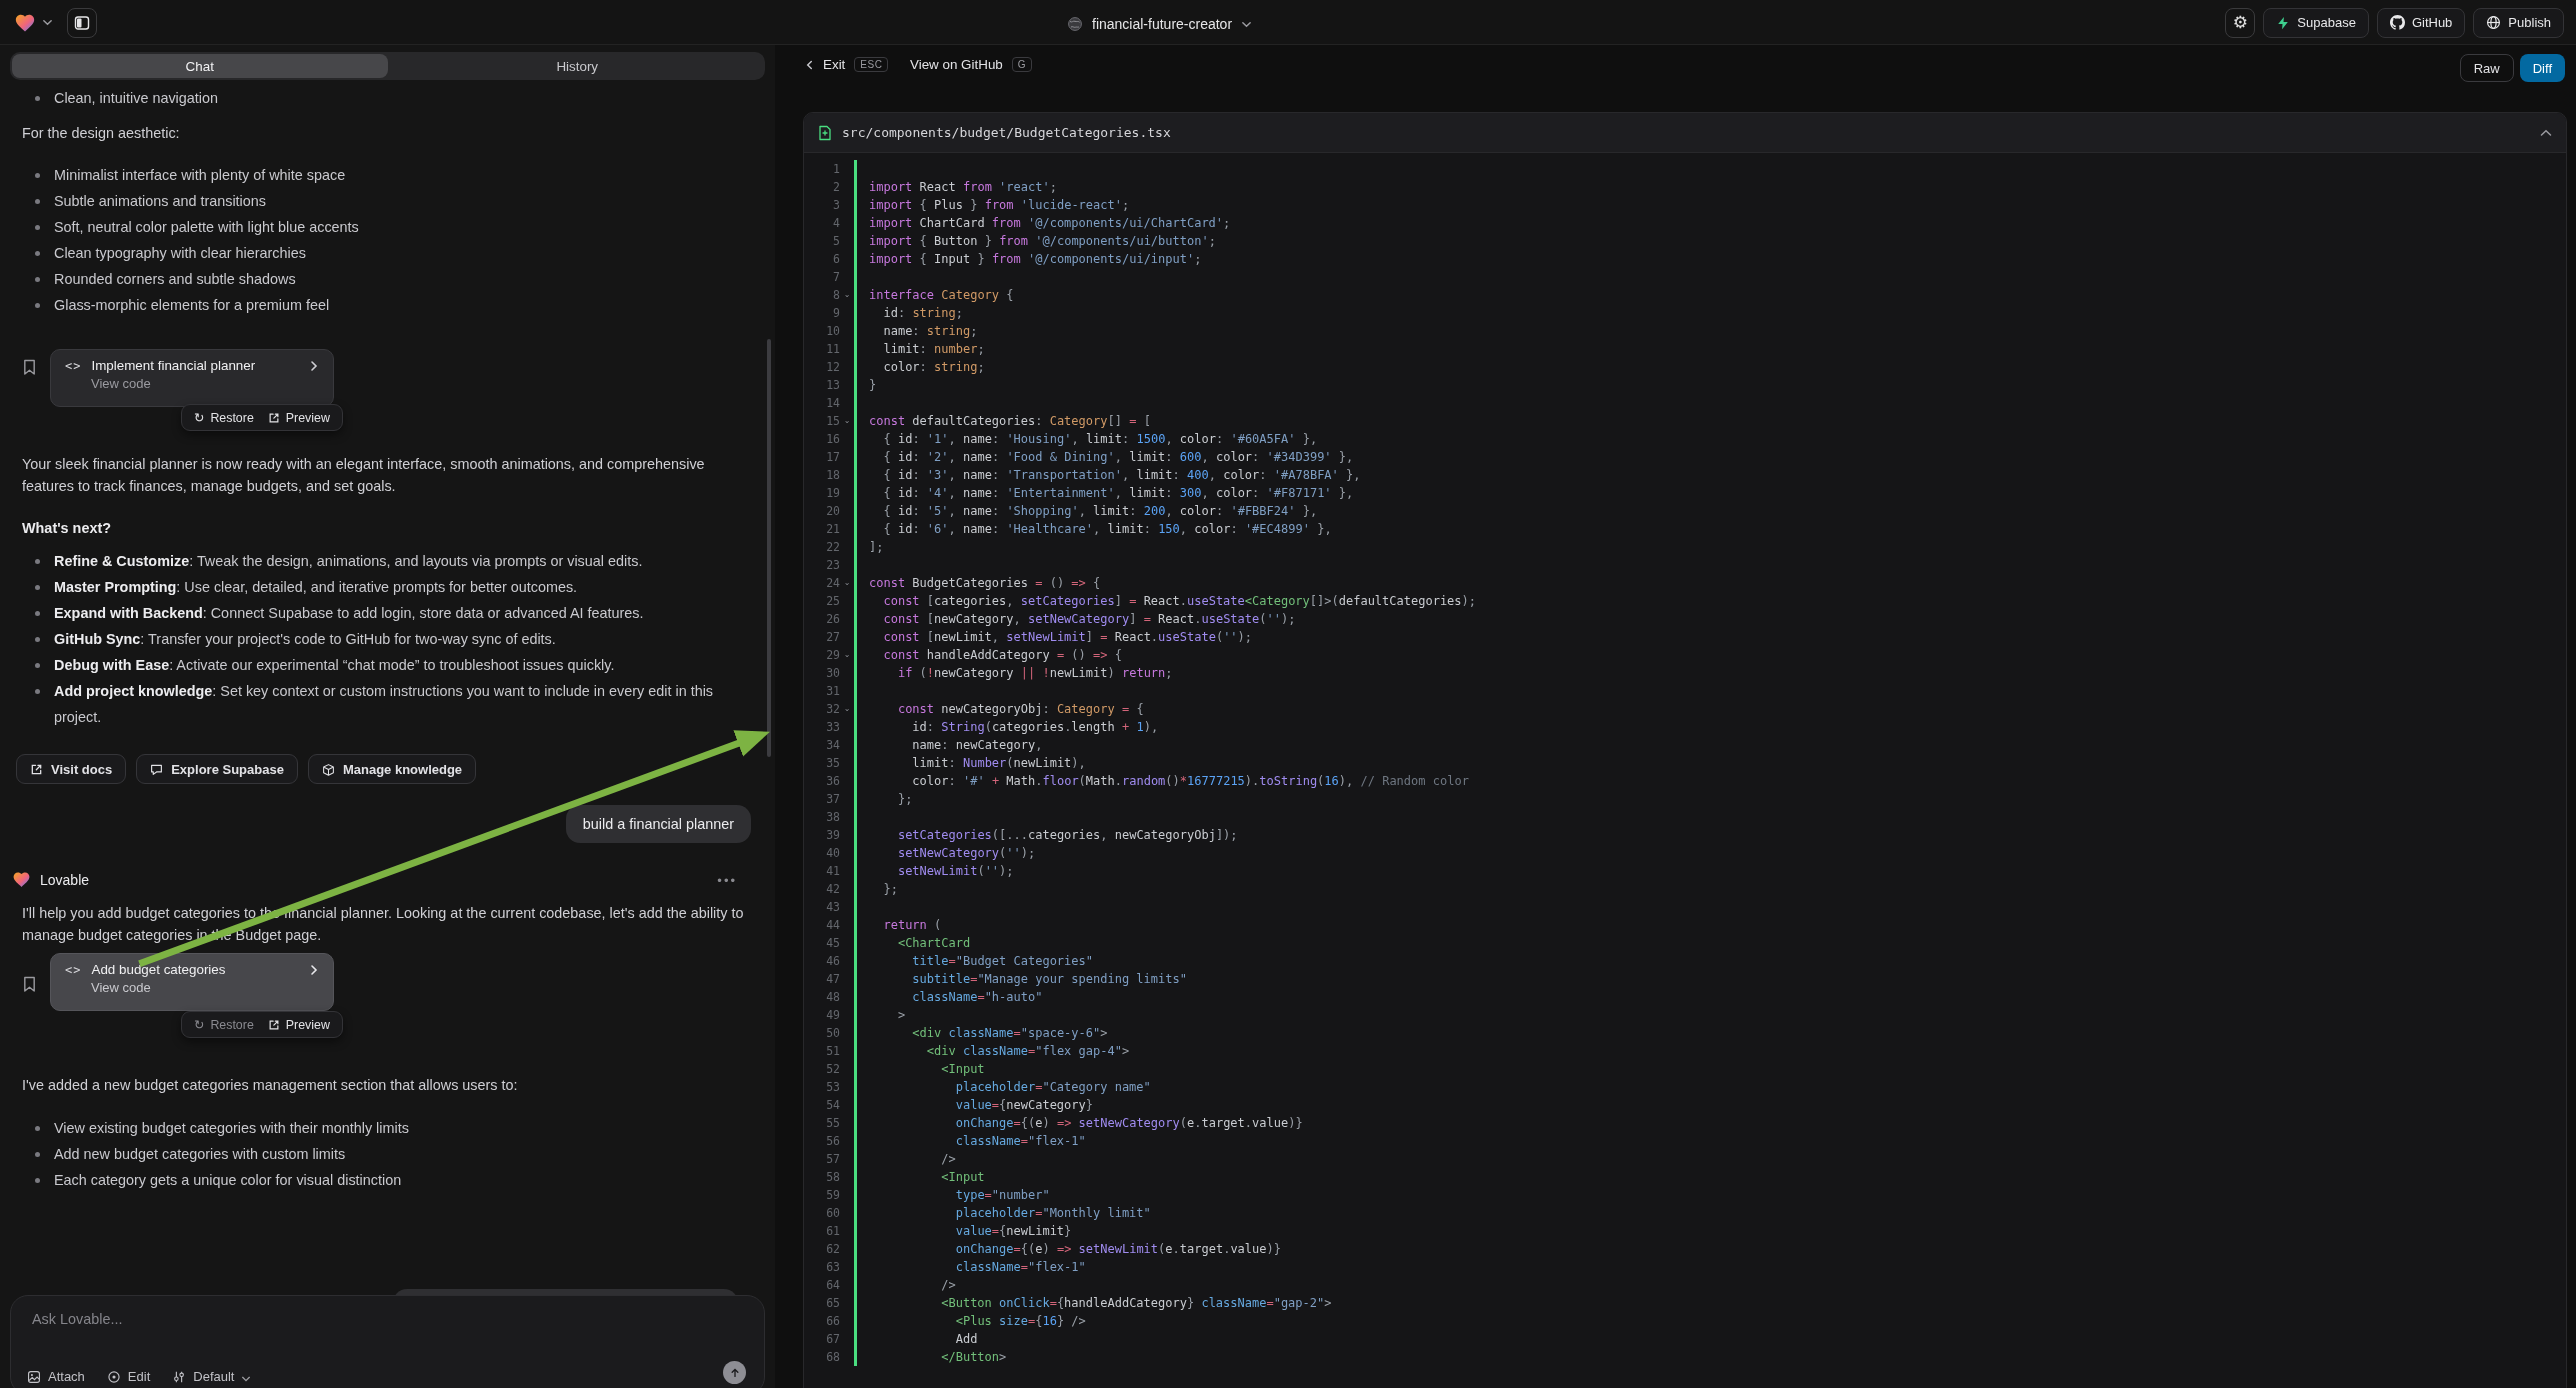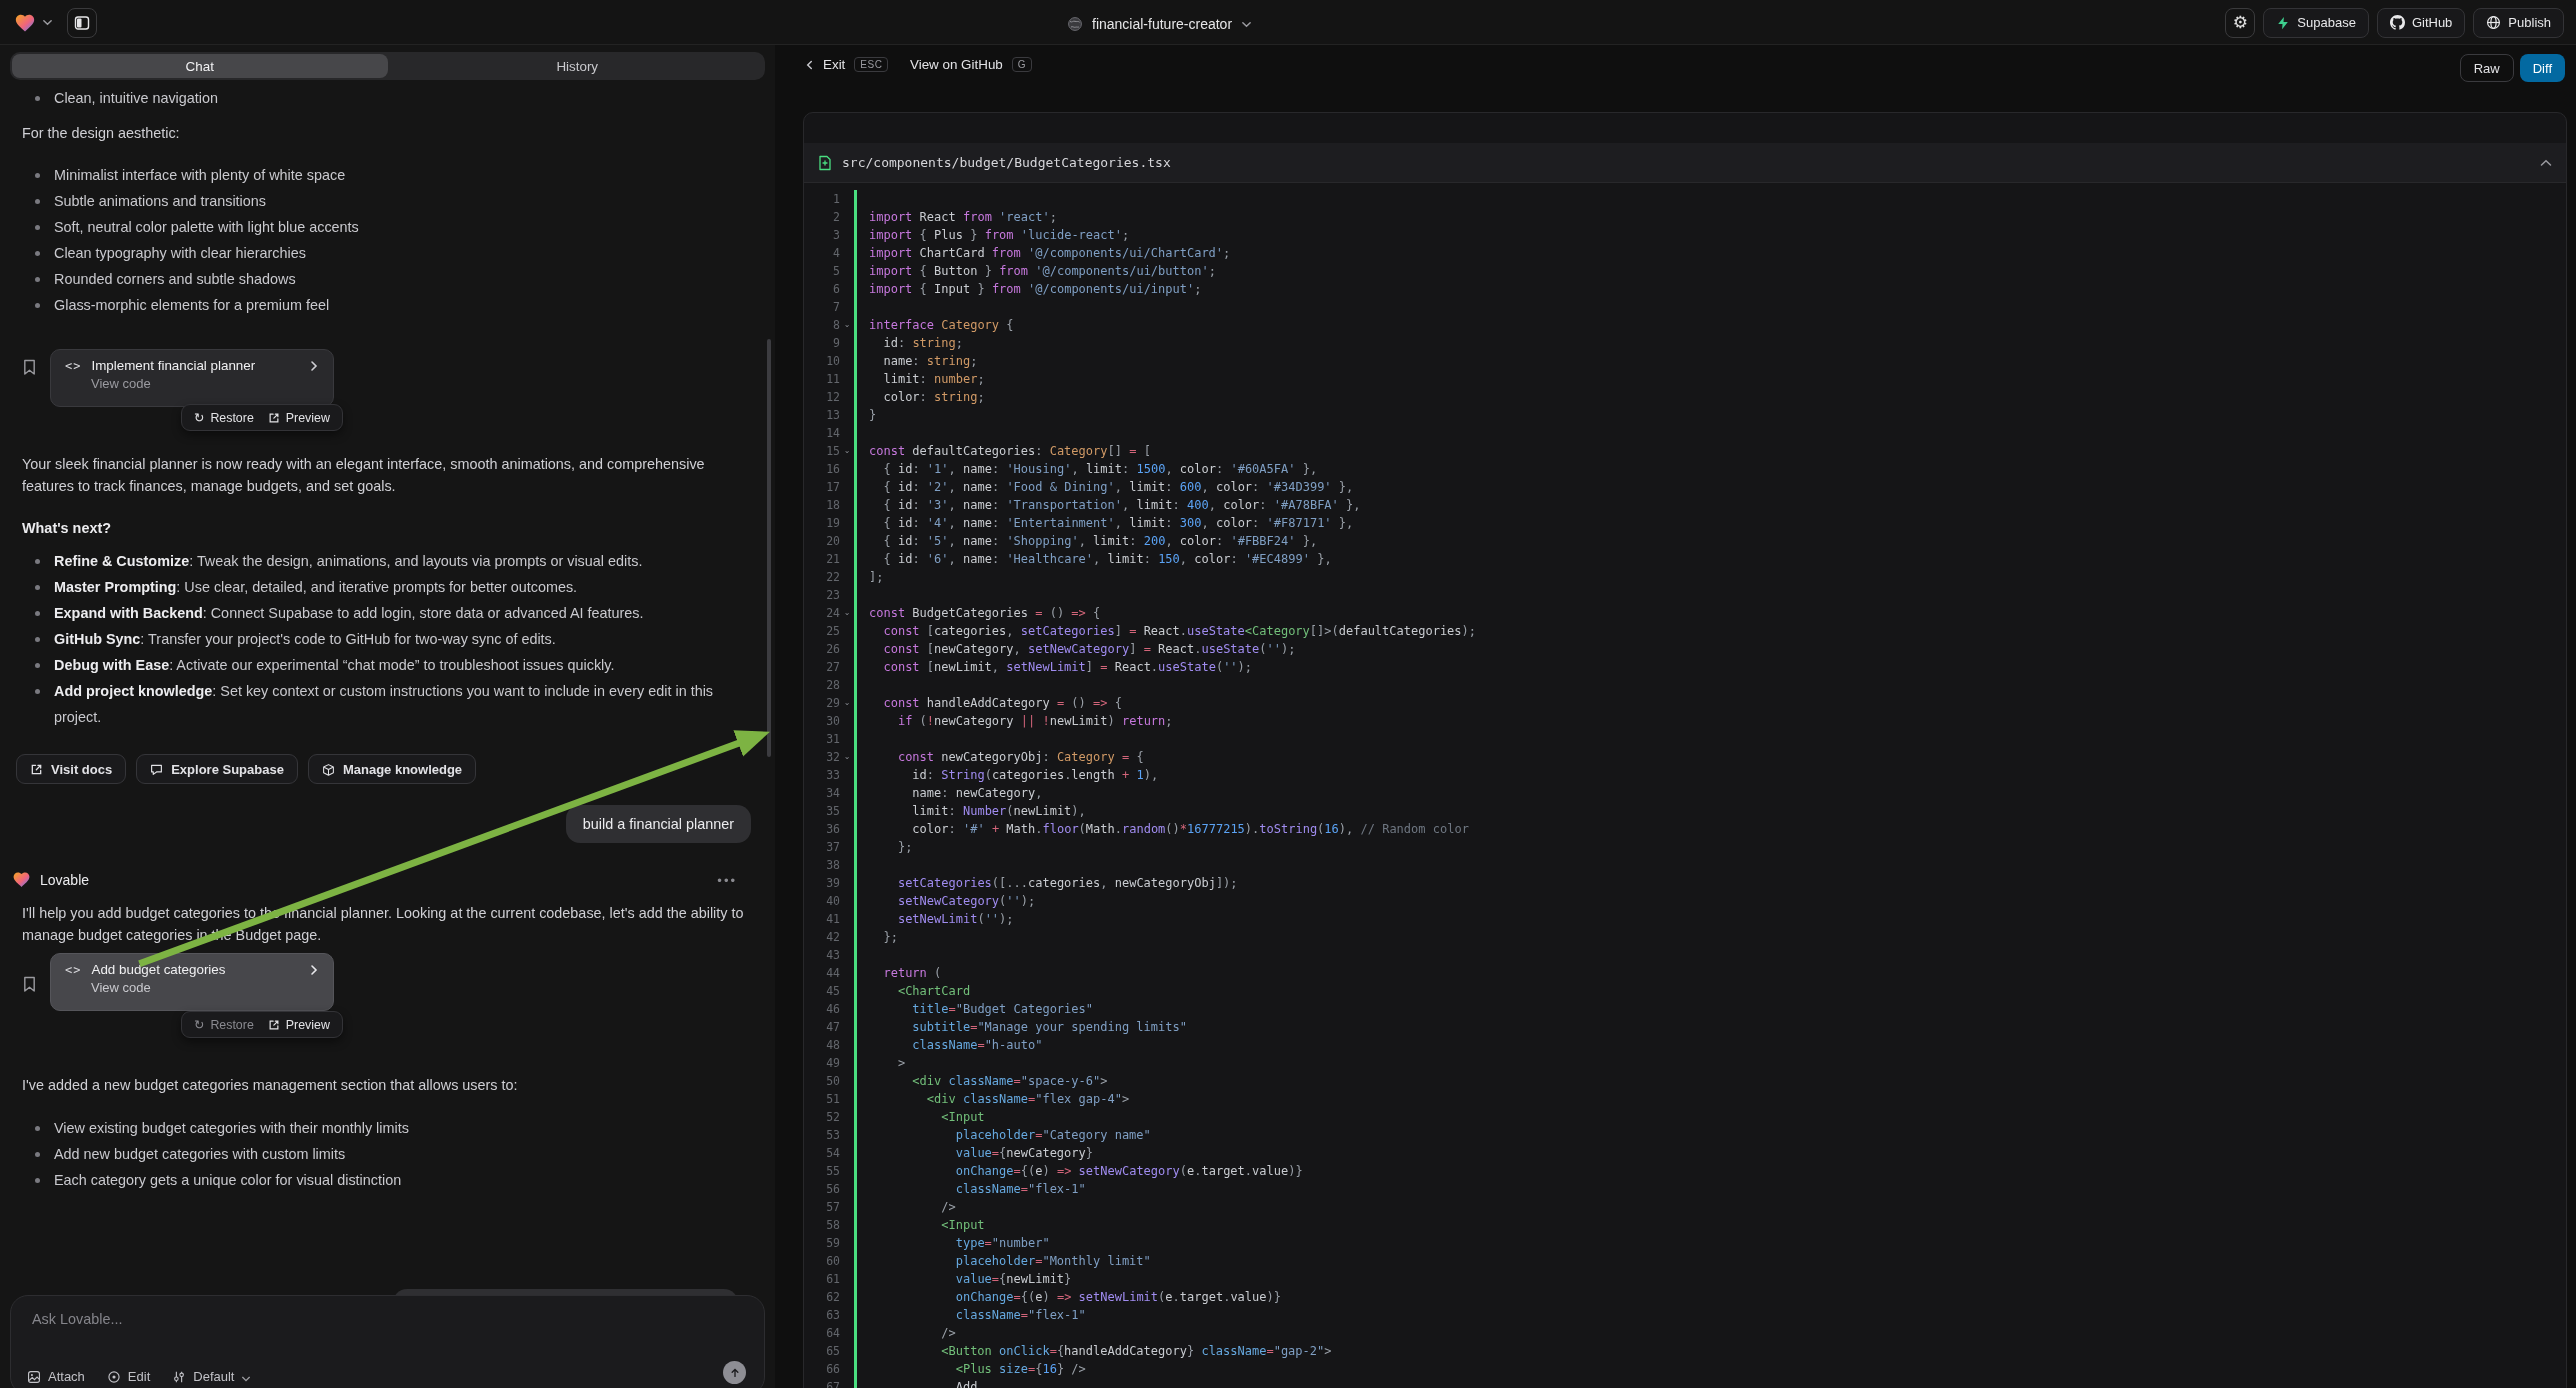--- a/index.html
+++ b/index.html
@@ -81,21 +81,21 @@
     letter-spacing:0.5px; }
   .rawdiff { position:absolute; right:11px; top:9px; display:flex; gap:6px; }
   .rbtn { height:28px; padding:0 13px; display:flex; align-items:center; font-size:13px; border-radius:8px;
     cursor:pointer; }
   .rbtn.raw { border:1px solid #3a3a3e; color:#e3e3e6; background:transparent; }
   .rbtn.diff { background:#0369a1; color:#fff; }
 
   .filebox { position:absolute; left:28px; top:67px; width:1764px; height:1277px; background:#151517;
     border:1px solid #28282b; border-radius:10px 10px 0 0; overflow:hidden; }
   .filehead { height:40px; background:#1d1d20; border-bottom:1px solid #28282b; display:flex;
-    align-items:center; padding:16px 14px; gap:10px; cursor:pointer;margin-top:30px; }
+    align-items:center; padding:16px 14px; gap:10px; cursor:pointer; }
   .filepath { font-family:"DejaVu Sans Mono", monospace; font-size:13px; color:#d6d6da; }
   .collapse { margin-left:auto; color:#9a9aa0; }
 
   .codewrap { padding-top:7px; }
   .crow { display:flex; height:18px; align-items:stretch; }
   .ln { width:36px; text-align:right; font-family:"DejaVu Sans Mono", monospace; font-size:11.5px;
     color:#63666c; line-height:18px; flex:0 0 auto; }
   .fold { width:14px; font-size:8px; color:#8a8d93; line-height:18px; text-align:center; flex:0 0 auto;
     cursor:pointer; }
   .gbar { width:3px; background:#4ade80; flex:0 0 auto; }
@@ -555,26 +555,20 @@
             <span class="gbar"></span>
             <pre class="cline">  <span class="tk-kw">const</span> <span class="tk-p">[</span><span class="tk-id">newCategory</span><span class="tk-p">,</span> <span class="tk-fn">setNewCategory</span><span class="tk-p">]</span> <span class="tk-op">=</span> <span class="tk-id">React</span><span class="tk-p">.</span><span class="tk-fn">useState</span><span class="tk-p">(</span><span class="tk-str">''</span><span class="tk-p">)</span><span class="tk-p">;</span></pre>
           </div>
           <div class="crow">
             <span class="ln">27</span>
             <span class="fold"></span>
             <span class="gbar"></span>
             <pre class="cline">  <span class="tk-kw">const</span> <span class="tk-p">[</span><span class="tk-id">newLimit</span><span class="tk-p">,</span> <span class="tk-fn">setNewLimit</span><span class="tk-p">]</span> <span class="tk-op">=</span> <span class="tk-id">React</span><span class="tk-p">.</span><span class="tk-fn">useState</span><span class="tk-p">(</span><span class="tk-str">''</span><span class="tk-p">)</span><span class="tk-p">;</span></pre>
           </div>
           <div class="crow">
-            <span class="ln">28</span>
-            <span class="fold"></span>
-            <span class="gbar"></span>
-            <pre class="cline"></pre>
-          </div>
-          <div class="crow">
             <span class="ln">29</span>
             <span class="fold">⌄</span>
             <span class="gbar"></span>
             <pre class="cline">  <span class="tk-kw">const</span> <span class="tk-id">handleAddCategory</span> <span class="tk-op">=</span> <span class="tk-p">(</span><span class="tk-p">)</span> <span class="tk-op">=&gt;</span> <span class="tk-p">{</span></pre>
           </div>
           <div class="crow">
             <span class="ln">30</span>
             <span class="fold"></span>
             <span class="gbar"></span>
             <pre class="cline">    <span class="tk-kw">if</span> <span class="tk-p">(</span><span class="tk-op">!</span><span class="tk-id">newCategory</span> <span class="tk-op">||</span> <span class="tk-op">!</span><span class="tk-id">newLimit</span><span class="tk-p">)</span> <span class="tk-kw">return</span><span class="tk-p">;</span></pre>

